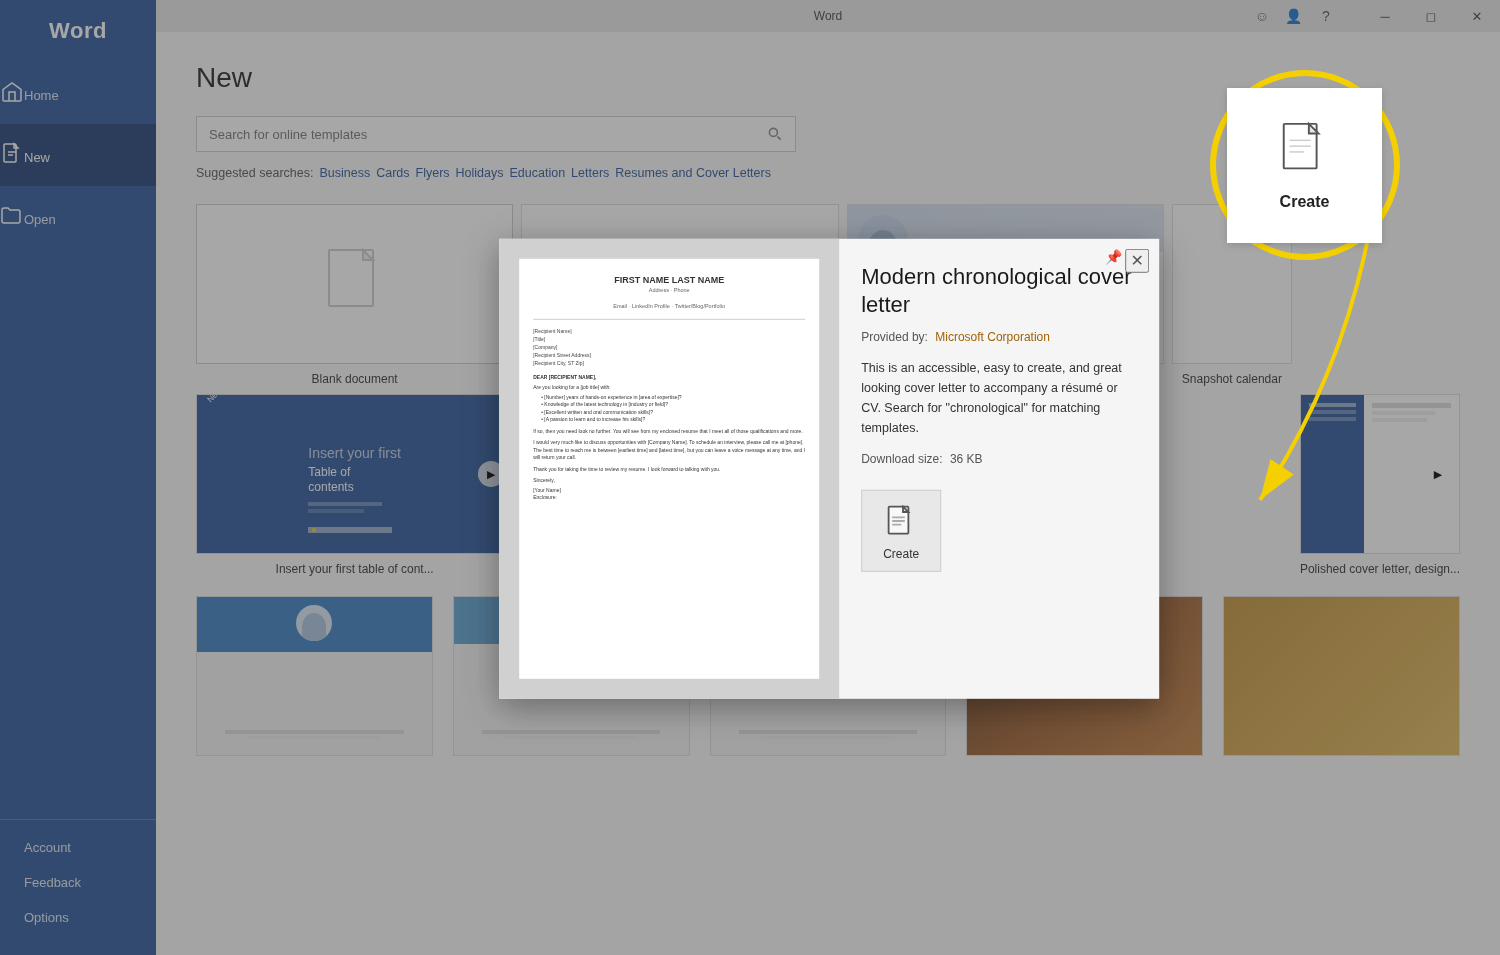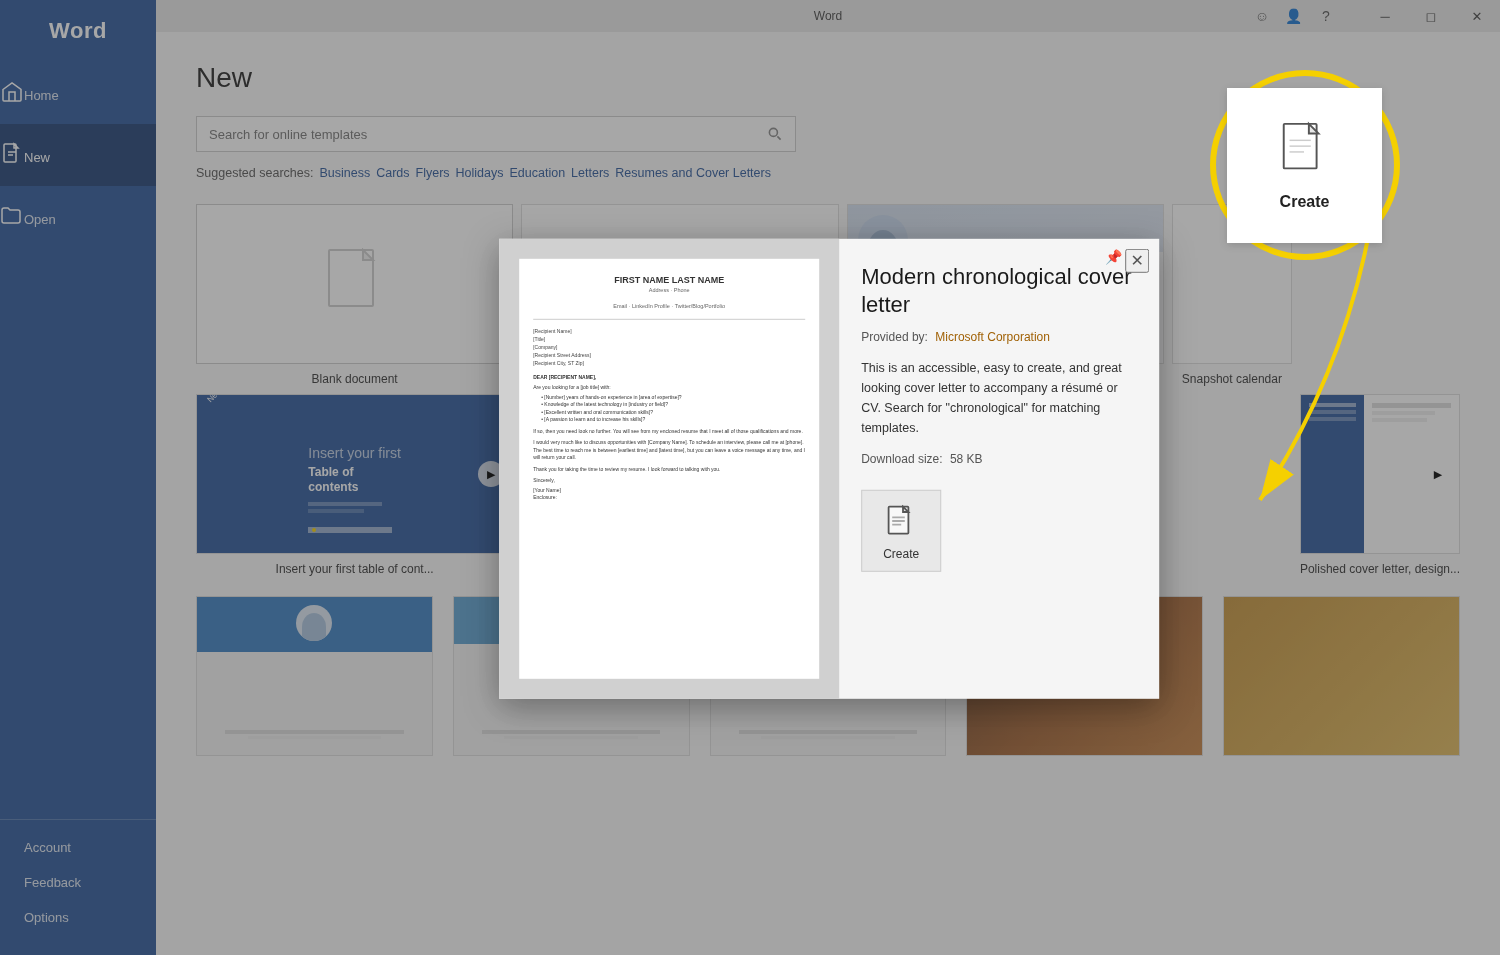--- a/index.html
+++ b/index.html
@@ -505,21 +505,21 @@
         </div>
         <span class="template-label">Snapshot calendar</span>
       </div>
 
       <div class="template-card" style="grid-column:1; grid-row:2;">
         <div class="template-thumb thumb-toc" style="height:160px;position:relative;">
           <div style="position:absolute;top:0;left:0;background:#2b579a;color:white;font-size:8px;padding:2px 8px;transform:rotate(-45deg) translate(-18px,6px);transform-origin:top left;width:60px;text-align:center;">New</div>
           <div style="position:absolute;right:8px;top:50%;transform:translateY(-50%);width:26px;height:26px;background:rgba(255,255,255,0.8);border-radius:50%;display:flex;align-items:center;justify-content:center;font-size:11px;">▶</div>
           <div style="padding:10px;">
             <div style="color:rgba(255,255,255,0.7);font-size:14px;margin-bottom:4px;">Insert your first</div>
-            <div style="color:white;font-size:12px;font-weight:700;line-height:1.2;">Table of<br>contents</div>
+            <div style="color:white;font-size:12px;font-weight:400;line-height:1.2;">Table of<br>contents</div>
             <div style="margin-top:8px;background:rgba(255,255,255,0.3);height:4px;width:80%;"></div>
             <div style="margin-top:3px;background:rgba(255,255,255,0.2);height:4px;width:60%;"></div>
             <div style="margin-top:14px;background:rgba(255,255,255,0.5);height:6px;width:90%;display:flex;align-items:center;padding:0 4px;">
               <div style="width:4px;height:4px;background:#f5d000;border-radius:50%;"></div>
             </div>
           </div>
         </div>
         <span class="template-label">Insert your first table of cont...</span>
       </div>
 
@@ -646,21 +646,21 @@
 
     <div class="modal-provider">
       <span>Provided by:</span>
       <a href="#" style="color:#a16207;text-decoration:none;margin-left:4px;">Microsoft Corporation</a>
     </div>
 
     <div class="modal-desc">This is an accessible, easy to create, and great looking cover letter to accompany a résumé or CV. Search for "chronological" for matching templates.</div>
 
     <div class="modal-size">
       <span>Download size:</span>
-      <span style="margin-left:4px;">58 KB</span>
+      <span style="margin-left:4px;">36 KB</span>
     </div>
 
     <div class="modal-create-btn">
       <svg width="32" height="36" viewBox="0 0 32 40" fill="none" stroke="#333" stroke-width="2">
         <rect x="2" y="2" width="22" height="30" rx="1" fill="#f8f8f8" stroke="#555"></rect>
         <path d="M18 2l6 6h-6V2z" fill="#e0e0e0" stroke="#555"></path>
         <line x1="6" y1="14" x2="20" y2="14" stroke="#aaa"></line>
         <line x1="6" y1="18" x2="20" y2="18" stroke="#aaa"></line>
         <line x1="6" y1="22" x2="16" y2="22" stroke="#aaa"></line>
       </svg>

